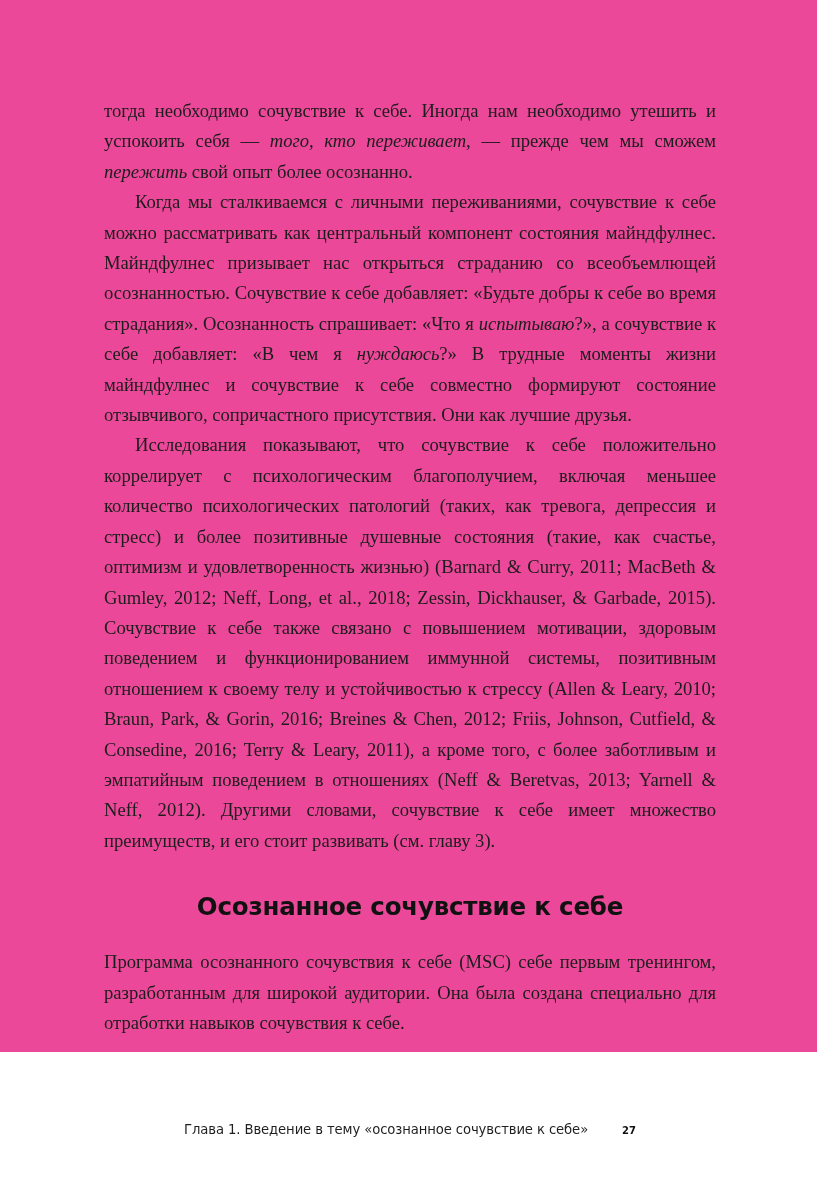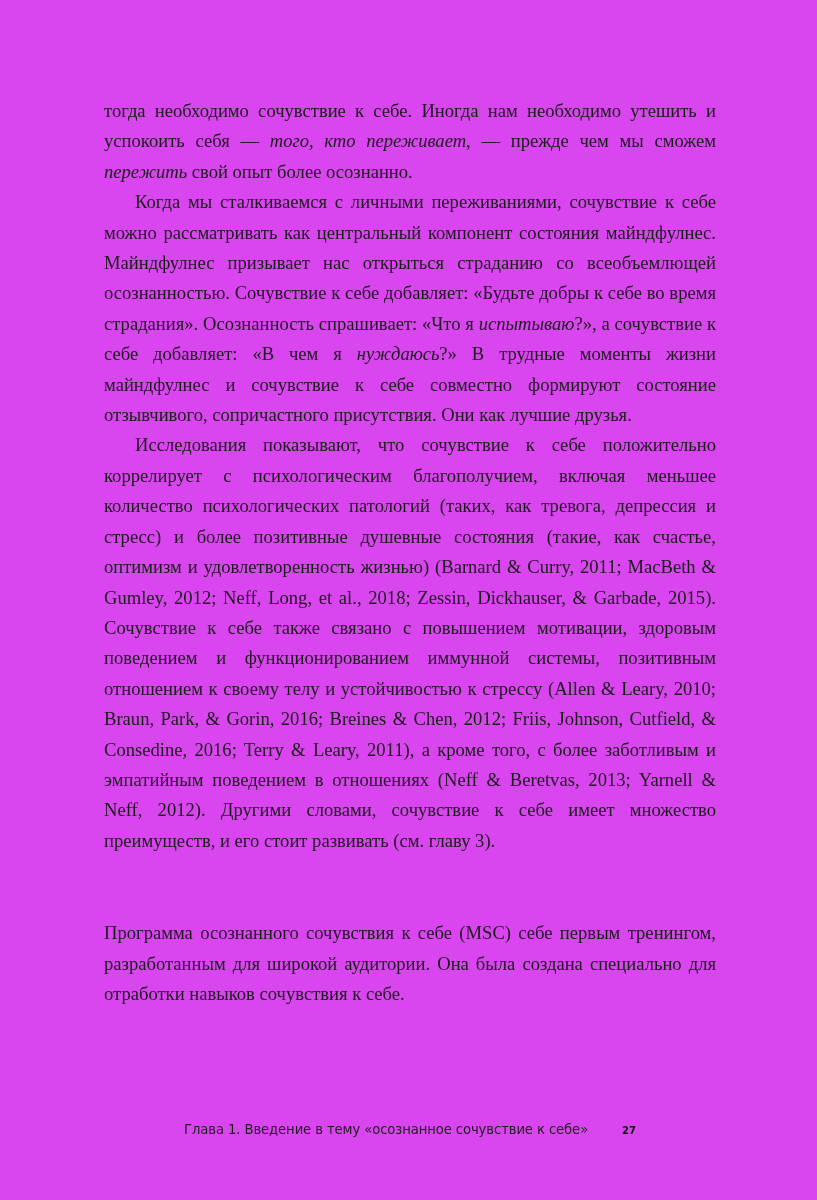--- a/index.html
+++ b/index.html
@@ -13,22 +13,22 @@
     position: relative;
     overflow: hidden;
     font-family: "Liberation Serif", serif;
     color: #1a1a1a;
   }
   .page {
     position: absolute;
     left: 0;
     top: 0;
     width: 817px;
-    height: 1200px;
-    background: #d946ef;
+    height: 1052px;
+    background: #ec4899;
     text-decoration: underline;
   }
   .content {
     position: absolute;
     left: 104px;
     top: 96px;
     width: 612px;
   }
   p.body-par {
     margin: 0;
@@ -88,20 +88,21 @@
   <div class="content">
 
     <p class="body-par"><span>тогда необходимо сочувствие к себе. Иногда нам необходимо утешить и успокоить себя — </span><em class="it">того, кто переживает</em><span>, — прежде чем мы сможем </span><em class="it">пережить</em><span> свой опыт более осознанно.</span></p>
 
     <p class="body-par indent"><span>Когда мы сталкиваемся с личными переживаниями, сочувствие к себе можно рассматривать как центральный компонент состояния майндфулнес. Майндфулнес призывает нас открыться страданию со всеобъемлющей осознанностью. Сочувствие к себе добавляет: «Будьте добры к себе во время страдания». Осознанность спрашивает: «Что я </span><em class="it">испытываю</em><span>?», а сочувствие к себе добавляет: «В чем я </span><em class="it">нуждаюсь</em><span>?» В трудные моменты жизни майндфулнес и сочувствие к себе совместно формируют состояние отзывчивого, сопричастного присутствия. Они как лучшие друзья.</span></p>
 
     <p class="body-par indent">Исследования показывают, что сочувствие к себе положительно коррелирует с психологическим благополучием, включая меньшее количество психологических патологий (таких, как тревога, депрессия и стресс) и более позитивные душевные состояния (такие, как счастье, оптимизм и удовлетворенность жизнью) (Barnard &amp; Curry, 2011; MacBeth &amp; Gumley, 2012; Neff, Long, et al., 2018; Zessin, Dickhauser, &amp; Garbade, 2015). Сочувствие к себе также связано с повышением мотивации, здоровым поведением и функционированием иммунной системы, позитивным отношением к своему телу и устойчивостью к стрессу (Allen &amp; Leary, 2010; Braun, Park, &amp; Gorin, 2016; Breines &amp; Chen, 2012; Friis, Johnson, Cutfield, &amp; Consedine, 2016; Terry &amp; Leary, 2011), а кроме того, с более заботливым и эмпатийным поведением в отношениях (Neff &amp; Beretvas, 2013; Yarnell &amp; Neff, 2012). Другими словами, сочувствие к себе имеет множество преимуществ, и его стоит развивать (см. главу 3).</p>
 
     <div class="spacer-before-title"></div>
 
+    <h2 class="section-title">Осознанное сочувствие к себе</h2>
 
     <div class="spacer-after-title"></div>
 
     <p class="body-par">Программа осознанного сочувствия к себе (MSC) себе первым тренингом, разработанным для широкой аудитории. Она была создана специально для отработки навыков сочувствия к себе.</p>
 
   </div>
 
   <div class="footer">
     <span class="footer-text">Глава 1. Введение в тему «осознанное сочувствие к себе»</span>
     <span class="footer-page">27</span>

